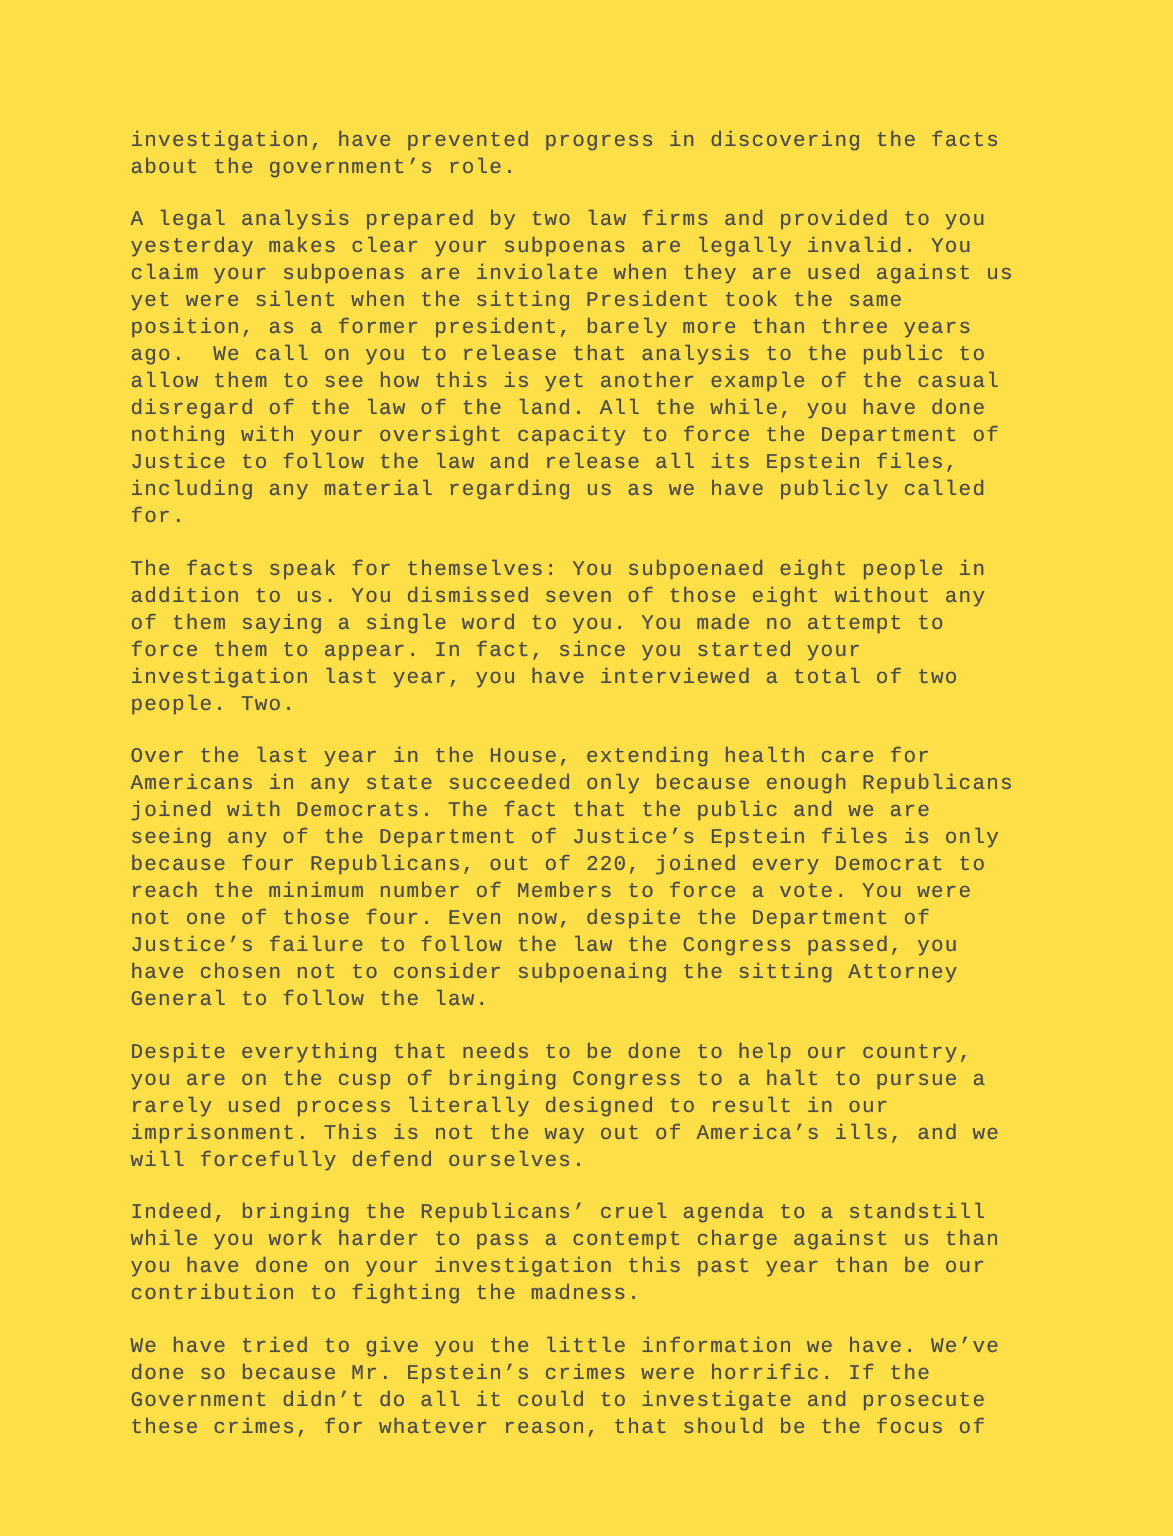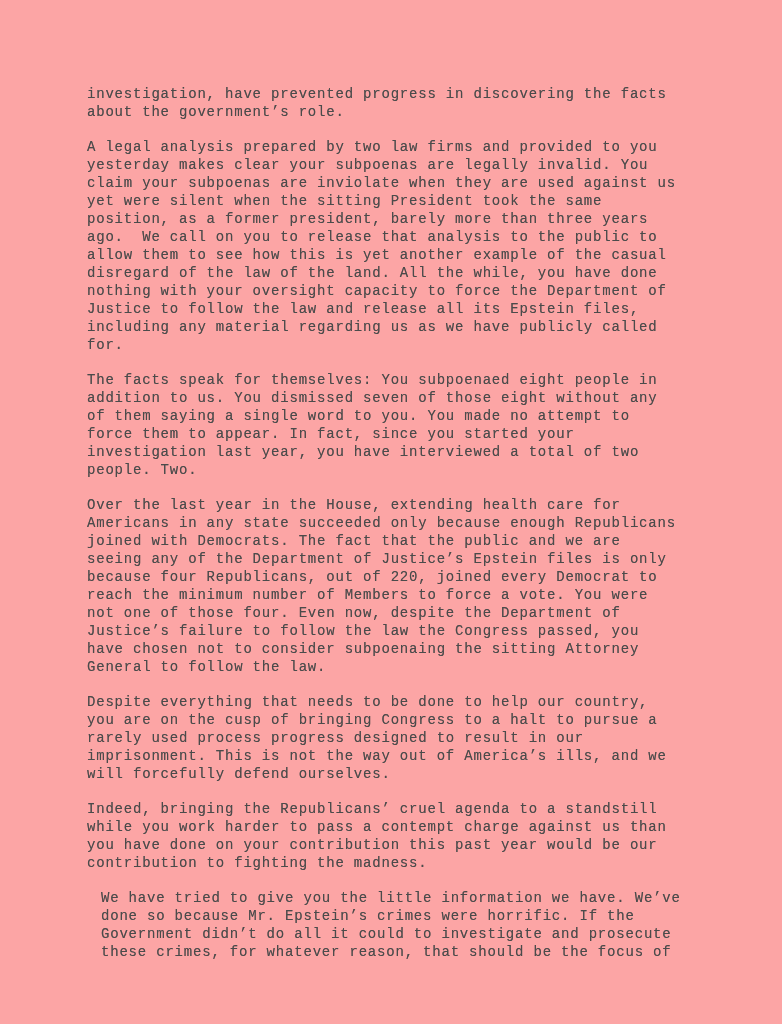--- a/index.html
+++ b/index.html
@@ -7,42 +7,41 @@
     padding: 0;
   }
   body {
     background: #FDF9EF;
     font-family: "Liberation Mono", "DejaVu Sans Mono", monospace;
   }
   .page {
     position: relative;
     width: 782px;
     height: 1024px;
-    background: #fca5a5;
+    background: #fde047;
     overflow: hidden;
   }
   .text-block {
     position: absolute;
     left: 87px;
     top: 85px;
     width: 610px;
   }
   .para {
     margin: 0 0 17px 0;
     font-family: "Liberation Mono", "DejaVu Sans Mono", monospace;
     font-size: 14px;
     line-height: 18px;
     letter-spacing: 0.8px;
     color: #4B4B4B;
     text-shadow: 0 0 0.6px rgba(75, 75, 75, 0.55);
     white-space: pre;
   }
   .para:last-child {
     margin-bottom: 0;
-    margin-left: 14px;
   }
 </style>
 </head>
 <body>
 
 <div class="page">
   <div class="text-block">
     <p class="para">investigation, have prevented progress in discovering the facts
 about the government’s role.</p>
     <p class="para">A legal analysis prepared by two law firms and provided to you
@@ -68,25 +67,25 @@
 joined with Democrats. The fact that the public and we are
 seeing any of the Department of Justice’s Epstein files is only
 because four Republicans, out of 220, joined every Democrat to
 reach the minimum number of Members to force a vote. You were
 not one of those four. Even now, despite the Department of
 Justice’s failure to follow the law the Congress passed, you
 have chosen not to consider subpoenaing the sitting Attorney
 General to follow the law.</p>
     <p class="para">Despite everything that needs to be done to help our country,
 you are on the cusp of bringing Congress to a halt to pursue a
-rarely used process progress designed to result in our
+rarely used process literally designed to result in our
 imprisonment. This is not the way out of America’s ills, and we
 will forcefully defend ourselves.</p>
     <p class="para">Indeed, bringing the Republicans’ cruel agenda to a standstill
 while you work harder to pass a contempt charge against us than
-you have done on your contribution this past year would be our
+you have done on your investigation this past year than be our
 contribution to fighting the madness.</p>
     <p class="para">We have tried to give you the little information we have. We’ve
 done so because Mr. Epstein’s crimes were horrific. If the
 Government didn’t do all it could to investigate and prosecute
 these crimes, for whatever reason, that should be the focus of</p>
   </div>
 </div>
 
 </body></html>

